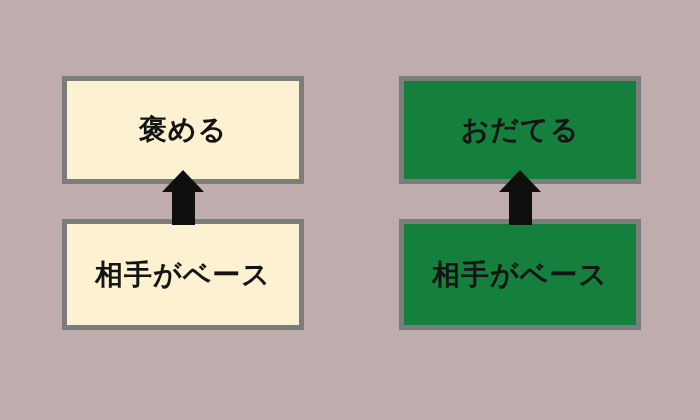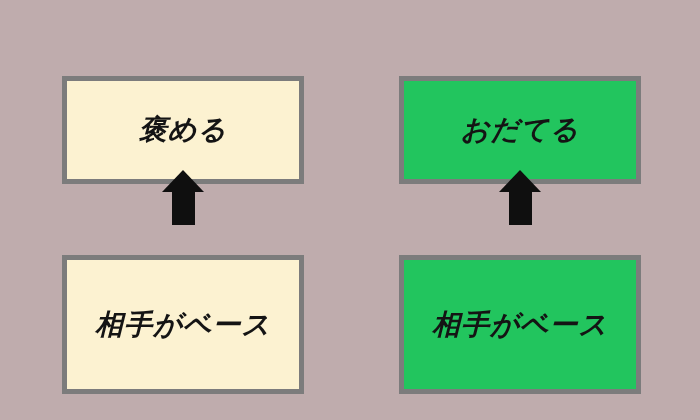--- a/index.html
+++ b/index.html
@@ -14,40 +14,39 @@
     width: 700px;
     height: 420px;
     background: #bfacad;
     overflow: hidden;
   }
   .group {
     position: absolute;
     top: 76px;
     width: 242px;
     height: 254px;
-    font-style: italic;
   }
   .group.left  { left: 62px;  }
   .group.right { left: 399px; }
 
   .box {
     position: absolute;
     left: 0;
     width: 242px;
     box-sizing: border-box;
     border: 5px solid #7c7c7c;
     display: flex;
     align-items: center;
     justify-content: center;
     z-index: 1;
   }
   .box.top    { top: 0;     height: 108px; }
-  .box.bottom { top: 143px; height: 139px; margin-top: 36px; }
+  .box.bottom { top: 143px; height: 111px; }
   .box.cream  { background: #fcf2d1; }
-  .box.gray   { background: #22c55e; }
+  .box.gray   { background: #15803d; }
 
   .box-label {
     font-size: 28px;
     font-weight: 700;
     color: #141414;
     letter-spacing: 1px;
     white-space: nowrap;
   }
 
   .up-arrow {

